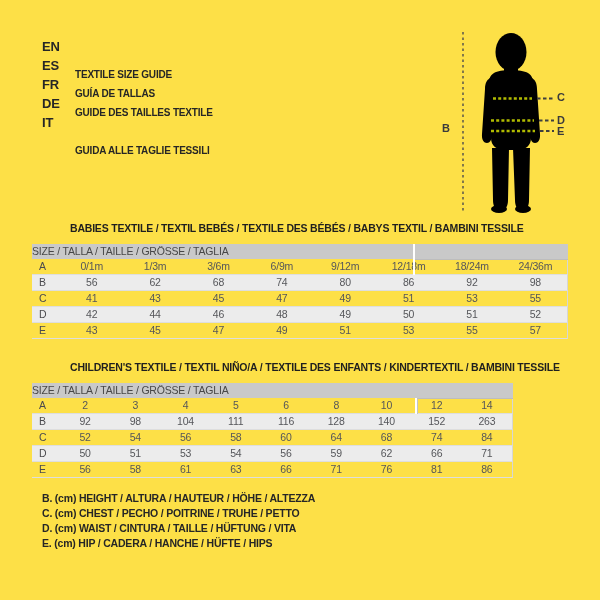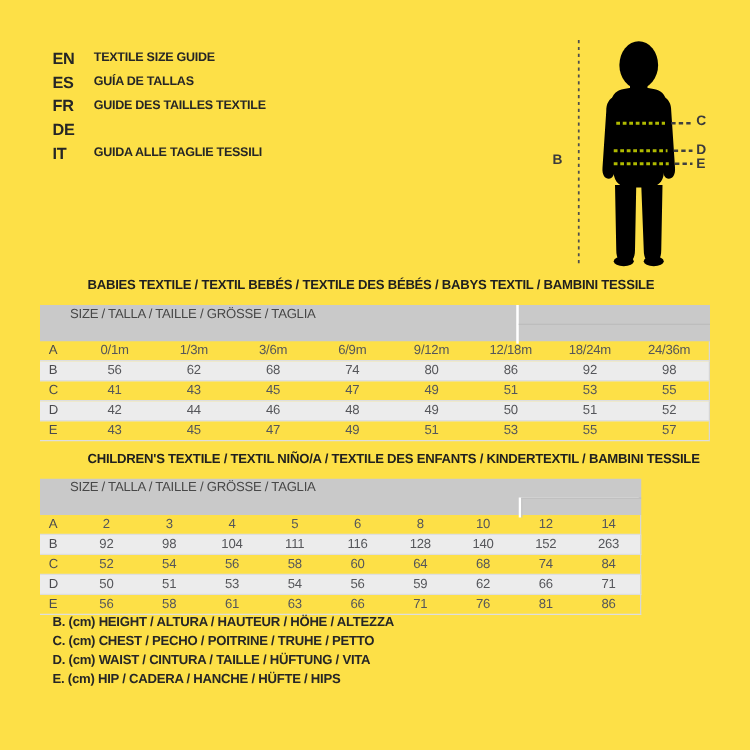--- a/index.html
+++ b/index.html
@@ -4,37 +4,37 @@
 <style>
   html,body{margin:0;padding:0;background:#ffffff;}
   .canvas{
     position:relative;width:600px;height:600px;background:#fde047;overflow:hidden;
     font-family:"Liberation Sans",sans-serif;color:#262626;
   }
   
   .lang-block{position:absolute;left:42px;top:37px;}
   .lang-row{display:flex;height:19px;line-height:19px;}
   .lang-code{width:33px;font-size:13px;font-weight:bold;letter-spacing:-0.2px;color:#262626;}
-  .lang-label{font-size:10px;font-weight:bold;letter-spacing:-0.2px;color:#262626;white-space:nowrap;}
+  .lang-label{font-size:10px;font-weight:bold;letter-spacing:-0.2px;color:#262626;white-space:nowrap;margin-top:28px;}
   
   .figure{position:absolute;left:435px;top:10px;width:145px;height:215px;}
   .figure svg{position:absolute;left:0;top:0;}
   .fig-label{position:absolute;font-size:11px;font-weight:bold;letter-spacing:-0.2px;color:#3a3a3c;line-height:13px;}
   .fig-label-b{left:7px;top:112px;}
   .fig-label-c{left:122px;top:81px;}
   .fig-label-d{left:122px;top:104px;}
   .fig-label-e{left:122px;top:115px;}
   
   .table-section{position:absolute;left:32px;}
   .section-babies{top:222px;width:536px;}
   .section-children{top:361px;width:481px;}
   .section-title{font-size:10.5px;font-weight:bold;letter-spacing:-0.2px;color:#1f1f1f;line-height:12px;margin-bottom:10px;white-space:nowrap;padding-left:38px;}
   .size-table{position:relative;width:100%;}
-  .thead{position:relative;height:29px;line-height:15px;background:#c9c9c9;
-         font-size:10.5px;letter-spacing:-0.2px;color:#474747;padding-left:24px;box-sizing:border-box;}
+  .thead{position:relative;height:15px;line-height:15px;background:#c9c9c9;
+         font-size:10.5px;letter-spacing:-0.2px;color:#474747;padding-left:0;box-sizing:border-box;}
   .trow{display:flex;height:15px;line-height:15px;font-size:10.5px;letter-spacing:-0.2px;
         color:#55565a;border-bottom:1px solid #dedede;border-right:1px solid #d6d6d6;box-sizing:content-box;}
   .trow.shaded{background:#ececec;}
   .rlabel{width:28px;padding-left:7px;box-sizing:border-box;color:#4a4a4e;}
   .cell{flex:1;text-align:center;}
   
   .artifact-babies{position:absolute;left:381px;top:0;width:2px;height:31px;background:#ffffff;pointer-events:none;}
   .artifact-babies-line{position:absolute;left:383px;top:15px;right:0;height:0;border-top:1px solid #bdbdbd;pointer-events:none;}
   .artifact-children-box{position:absolute;left:385px;top:15px;right:0;height:15px;
         border-top:1px solid #bdbdbd;border-left:1px solid #c4c4c4;box-shadow:-2px 0 0 #ffffff;pointer-events:none;}

